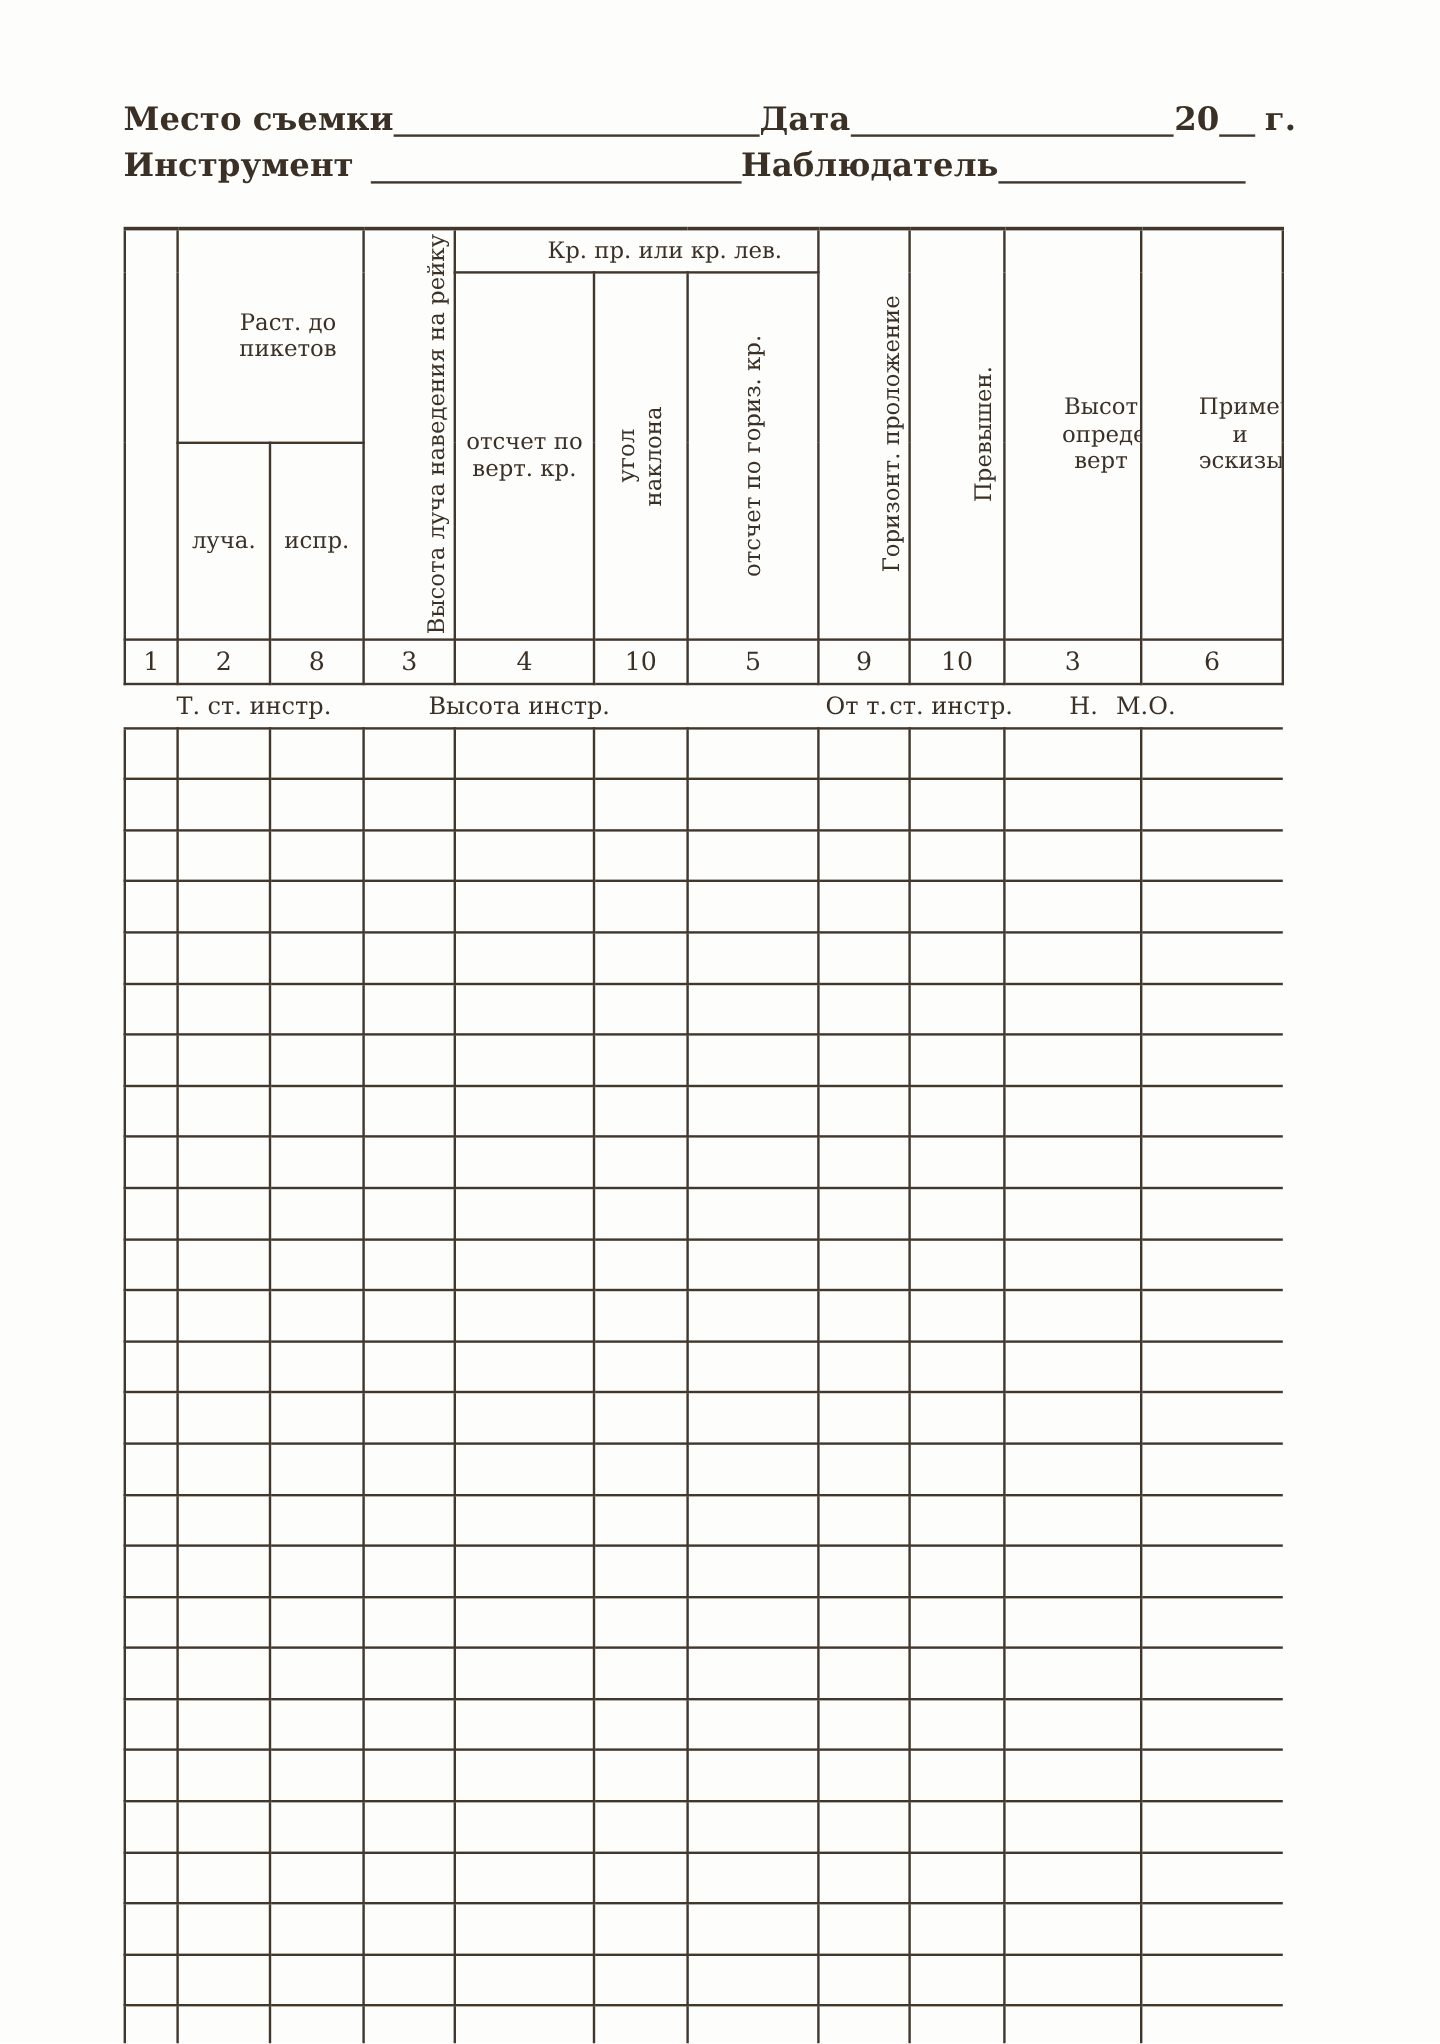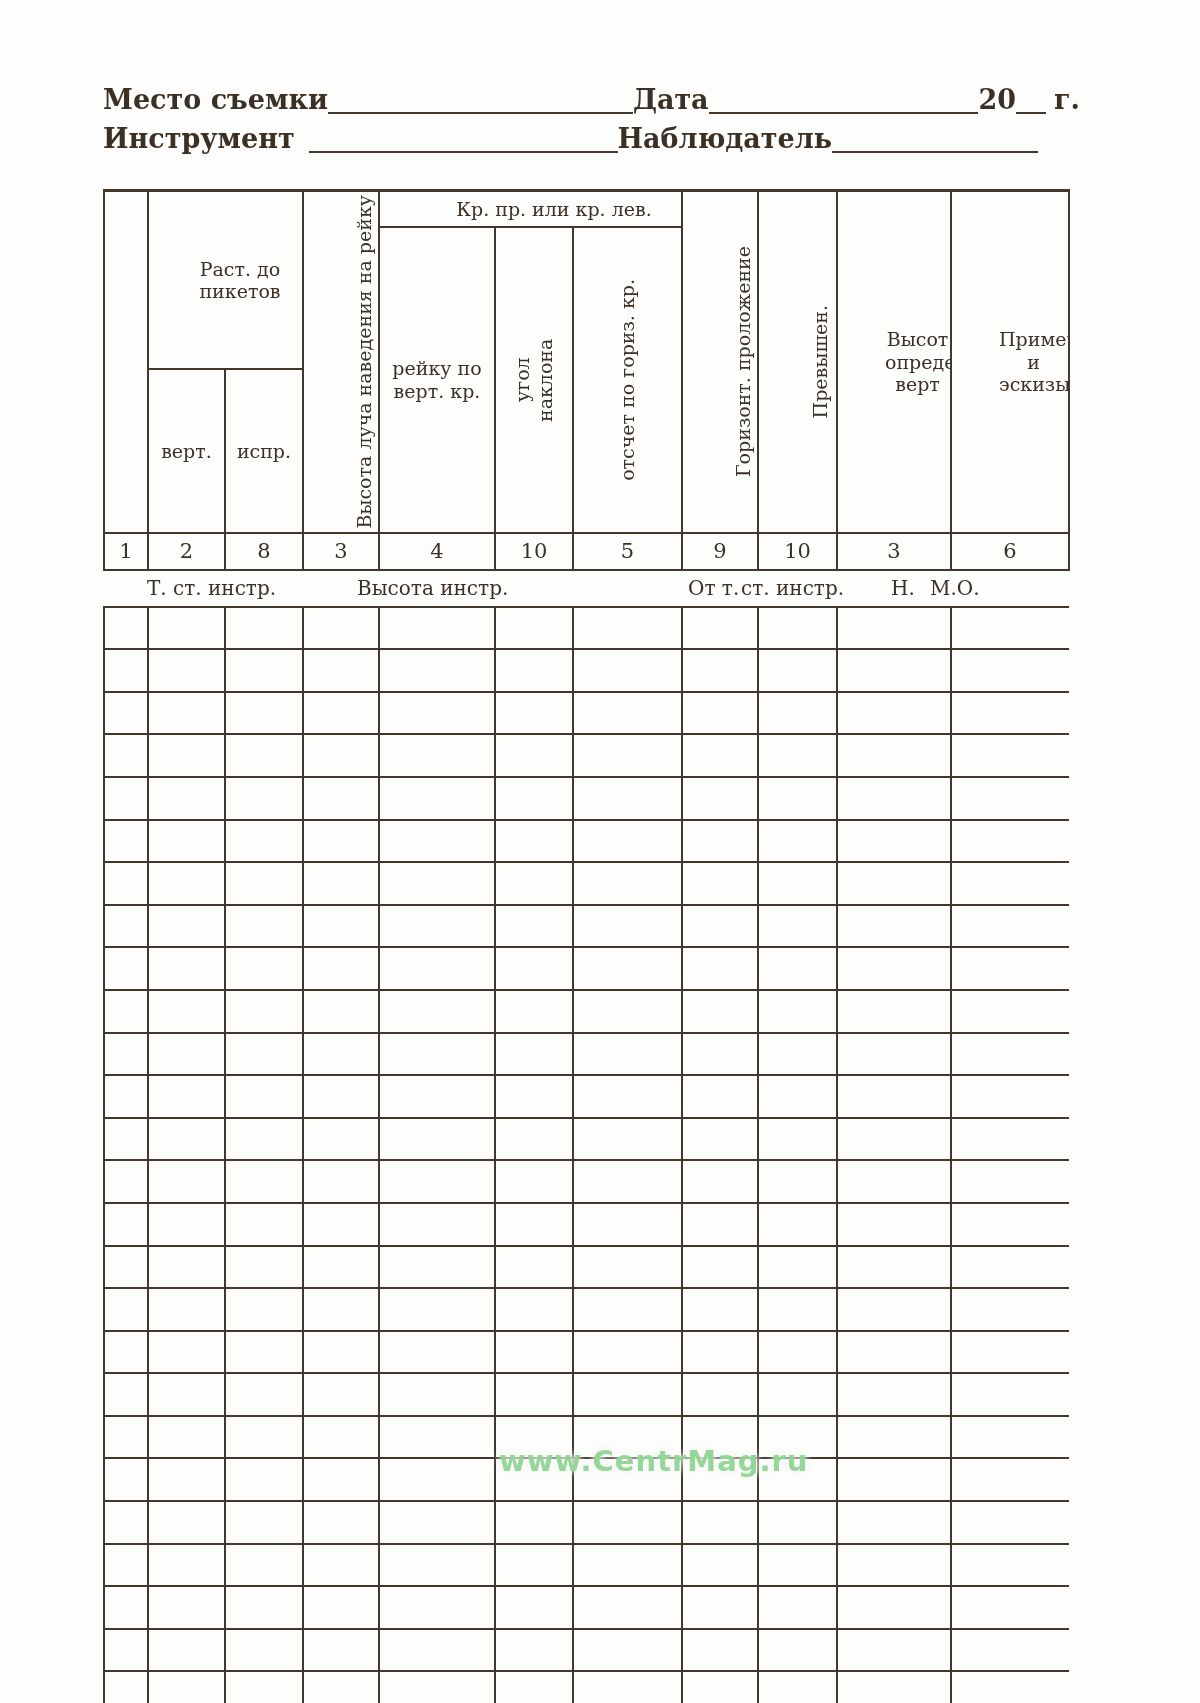--- a/index.html
+++ b/index.html
@@ -123,26 +123,26 @@
         <td rowspan="3" class="vert"><div class="vtext">№№ пикетов</div></td>
         <td colspan="2" rowspan="2" class="pad">Раст. до пикетов</td>
         <td rowspan="3" class="vert"><div class="vtext">Высота луча наведения на рейку</div></td>
         <td colspan="3">Кр. пр. или кр. лев.</td>
         <td rowspan="3" class="vert"><div class="vtext">Горизонт. проложение</div></td>
         <td rowspan="3" class="vert"><div class="vtext">Превышен.</div></td>
         <td rowspan="3">Высот определн. верт</td>
         <td rowspan="3">Примечан. и эскизы</td>
       </tr>
       <tr class="h2">
-        <td rowspan="2">рейку по верт. кр.</td>
+        <td rowspan="2">отсчет по верт. кр.</td>
         <td rowspan="2" class="vert"><div class="vtext narrow">угол наклона</div></td>
         <td rowspan="2" class="vert"><div class="vtext">отсчет по гориз. кр.</div></td>
       </tr>
       <tr class="h3">
-        <td>верт.</td>
+        <td>луча.</td>
         <td>испр.</td>
       </tr>
       <tr class="numbers">
         <td>1</td>
         <td>2</td>
         <td>8</td>
         <td>3</td>
         <td>4</td>
         <td>10</td>
         <td>5</td>
@@ -498,15 +498,14 @@
           <td></td>
           <td></td>
           <td></td>
           <td></td>
           <td></td>
           <td></td>
         </tr>
       </tbody>
   </table>
 
-  <div class="watermark">www.CentrMag.ru</div>
 
 </div>
 
 </body></html>

